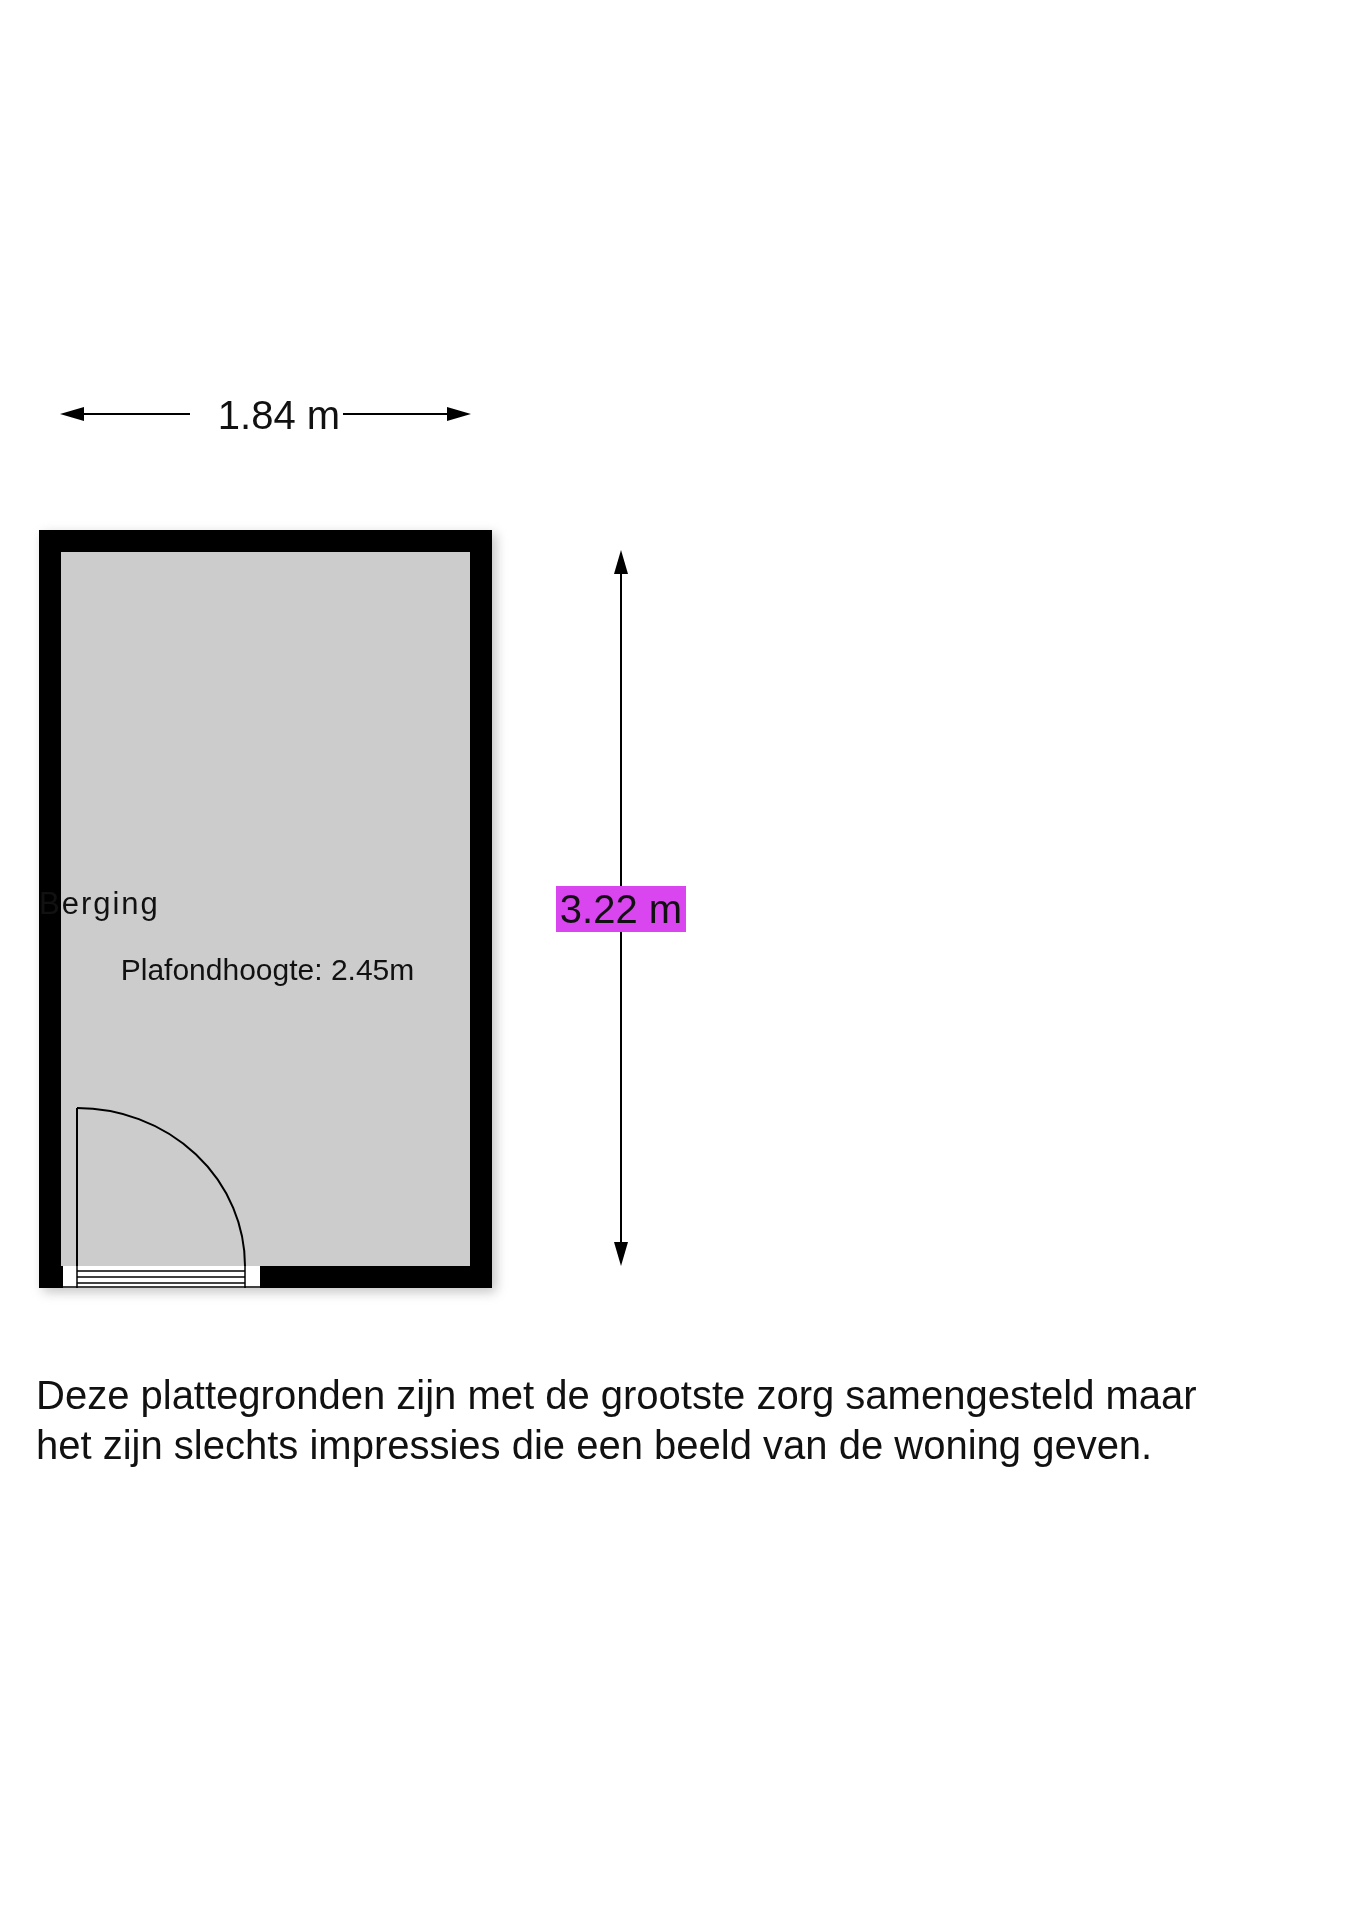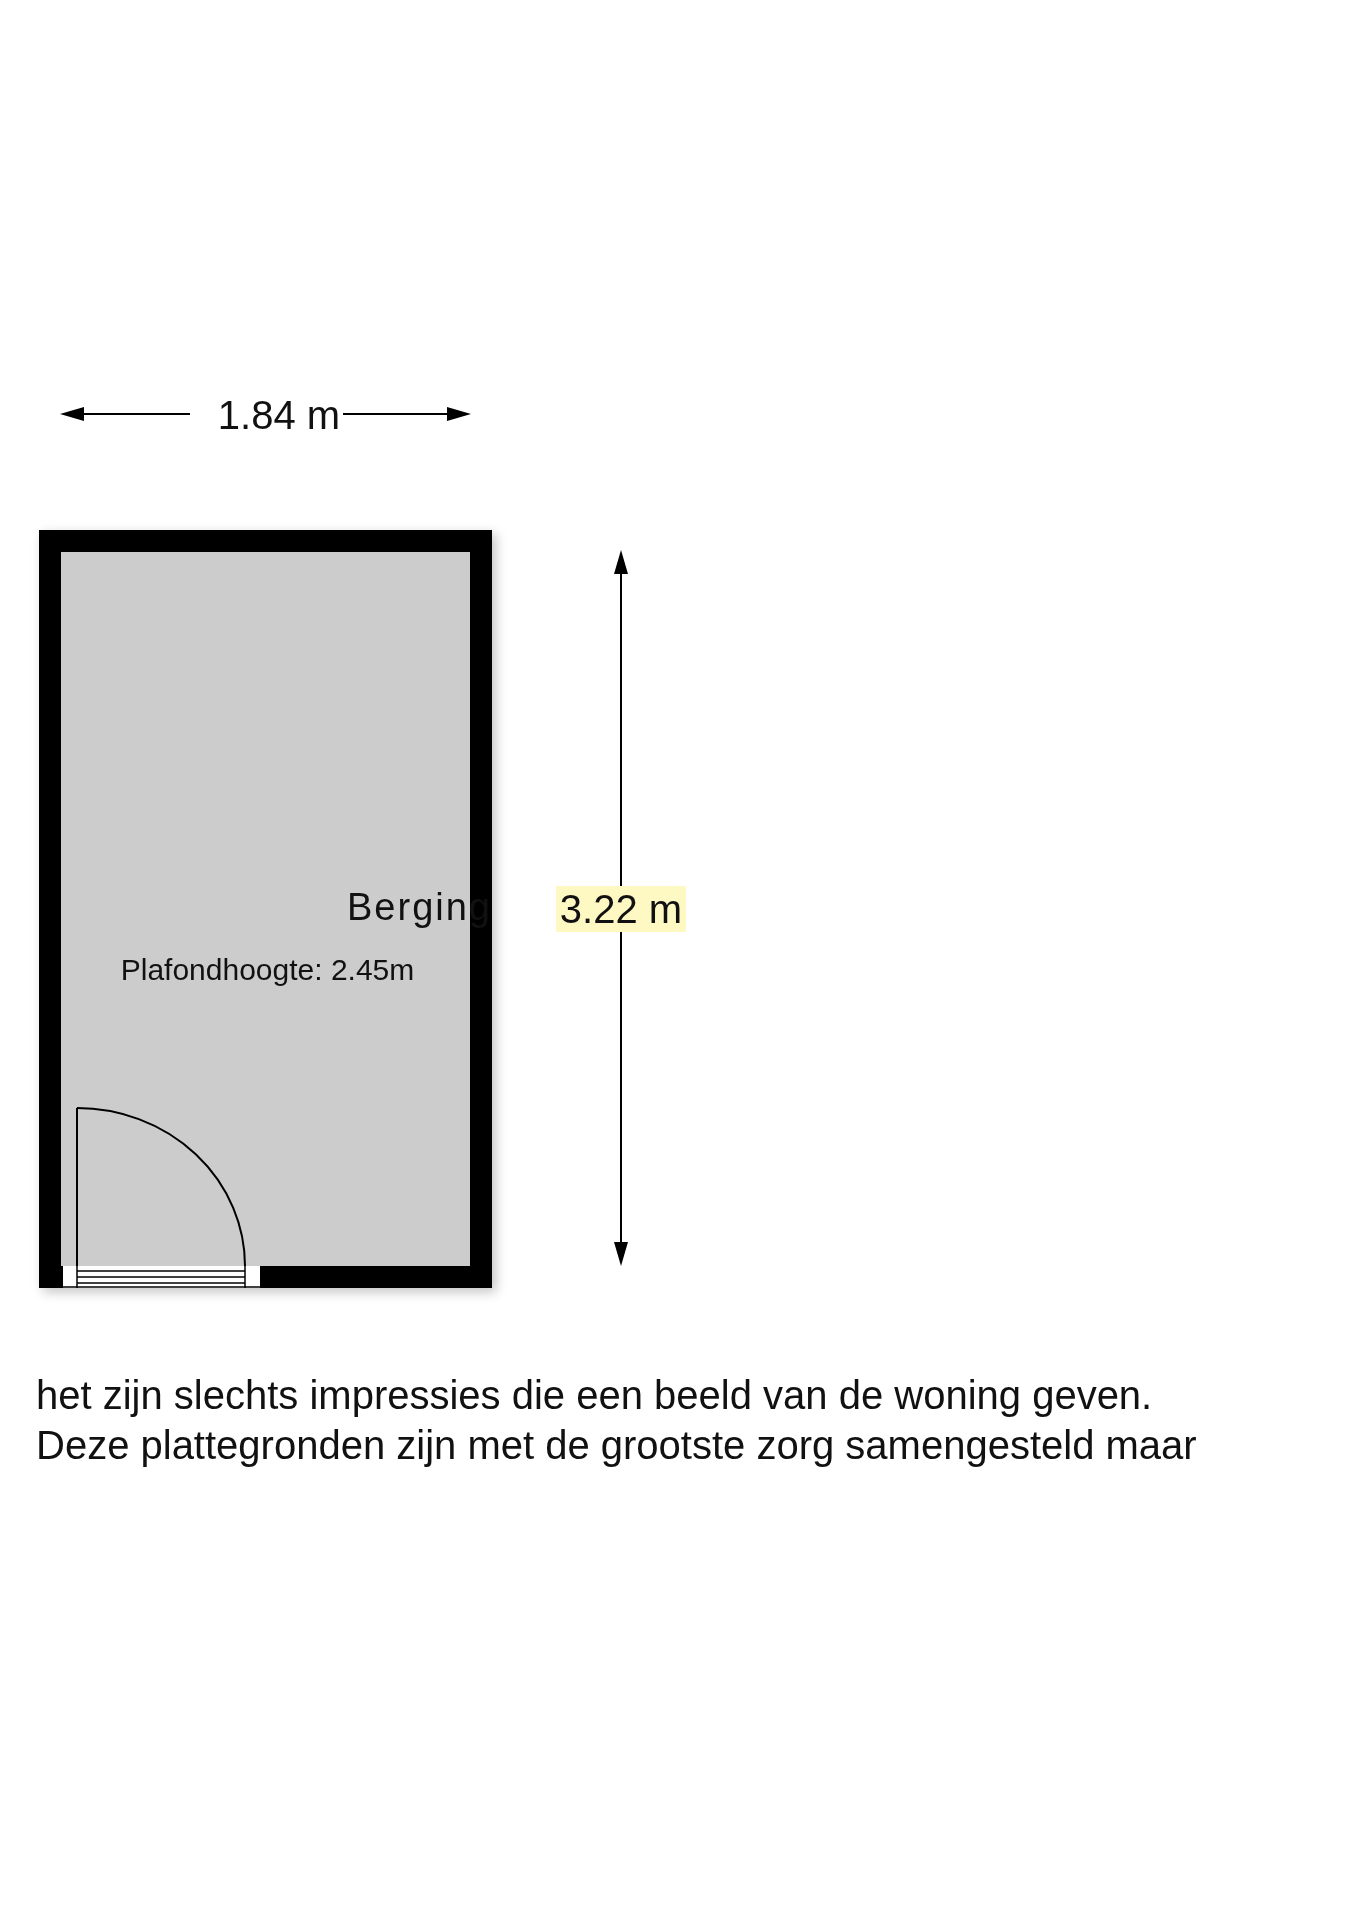--- a/index.html
+++ b/index.html
@@ -1,20 +1,20 @@
 <!DOCTYPE html>
 <html><head>
 <meta charset="utf-8">
 <style>
 body{margin:0;width:1358px;height:1920px;background:#fff;position:relative;font-family:"Liberation Sans",sans-serif;overflow:hidden}
 svg{position:absolute;left:0;top:0}
 .t{position:absolute;color:#111;white-space:nowrap}
 #dimw{left:0;width:534px;top:392px;font-size:40px;text-align:center;line-height:46px;padding-left:12px}
-#dimh{left:556px;top:886px;font-size:40px;line-height:46px;width:130px;text-align:center;background:#fef9c3}
-#room{left:39px;width:453px;top:886px;font-size:38px;text-align:right;letter-spacing:2px}
+#dimh{left:556px;top:886px;font-size:40px;line-height:46px;width:130px;text-align:center;background:#d946ef}
+#room{left:39px;width:453px;top:886px;font-size:31px;text-align:left;letter-spacing:2px}
 #ceil{left:39px;width:457px;top:953px;font-size:30px;text-align:center}
 #note{left:36px;top:1370px;font-size:40px;line-height:50px}
 #note div{white-space:nowrap}
 </style>
 </head>
 <body>
 
 <svg width="1358" height="1920">
   <defs>
       <filter id="sh" x="-10%" y="-10%" width="120%" height="120%">
@@ -52,15 +52,15 @@
     <polygon points="621,1266 614,1242 628,1242" fill="#000"></polygon>
   </g>
 </svg>
 
 <div class="t" id="dimw">1.84 m</div>
 <div class="t" id="dimh">3.22 m</div>
 <div class="t" id="room">Berging</div>
 <div class="t" id="ceil">Plafondhoogte: 2.45m</div>
 
 <div class="t" id="note">
+  <div>Deze plattegronden zijn met de grootste zorg samengesteld maar</div>
   <div>het zijn slechts impressies die een beeld van de woning geven.</div>
-  <div>Deze plattegronden zijn met de grootste zorg samengesteld maar</div>
 </div>
 
 </body></html>

